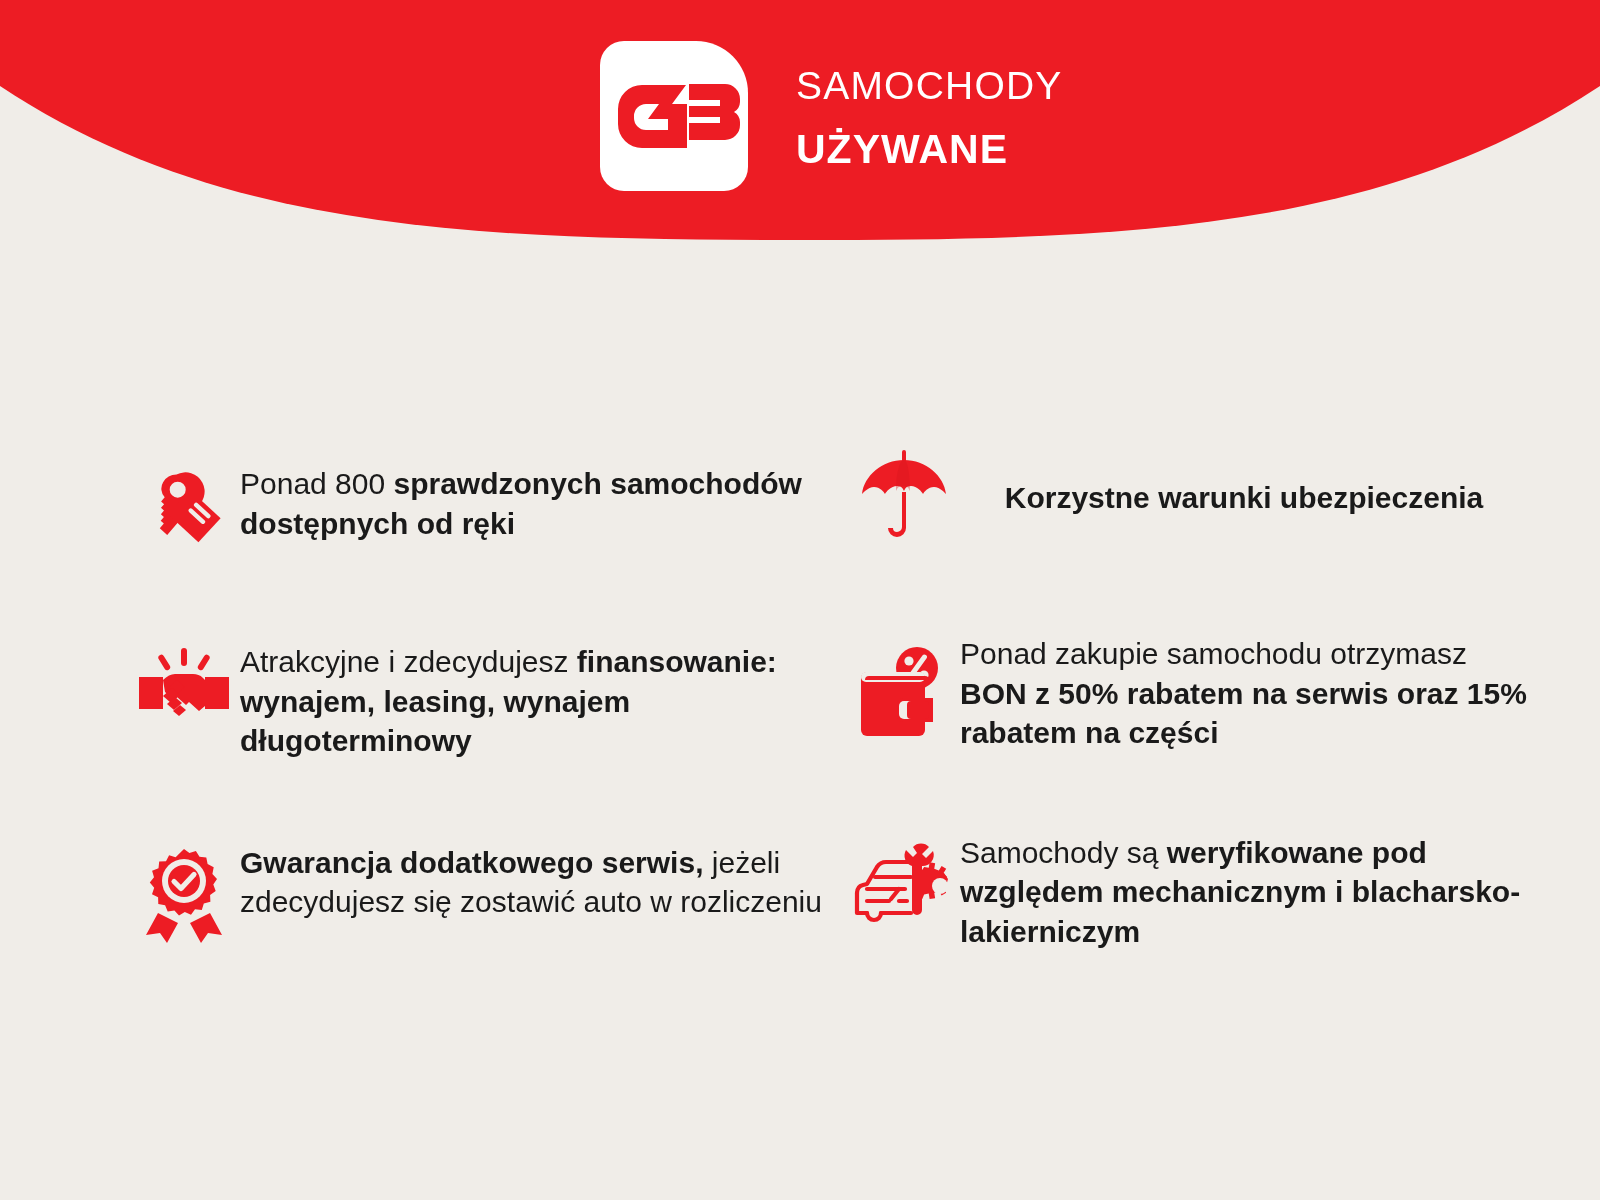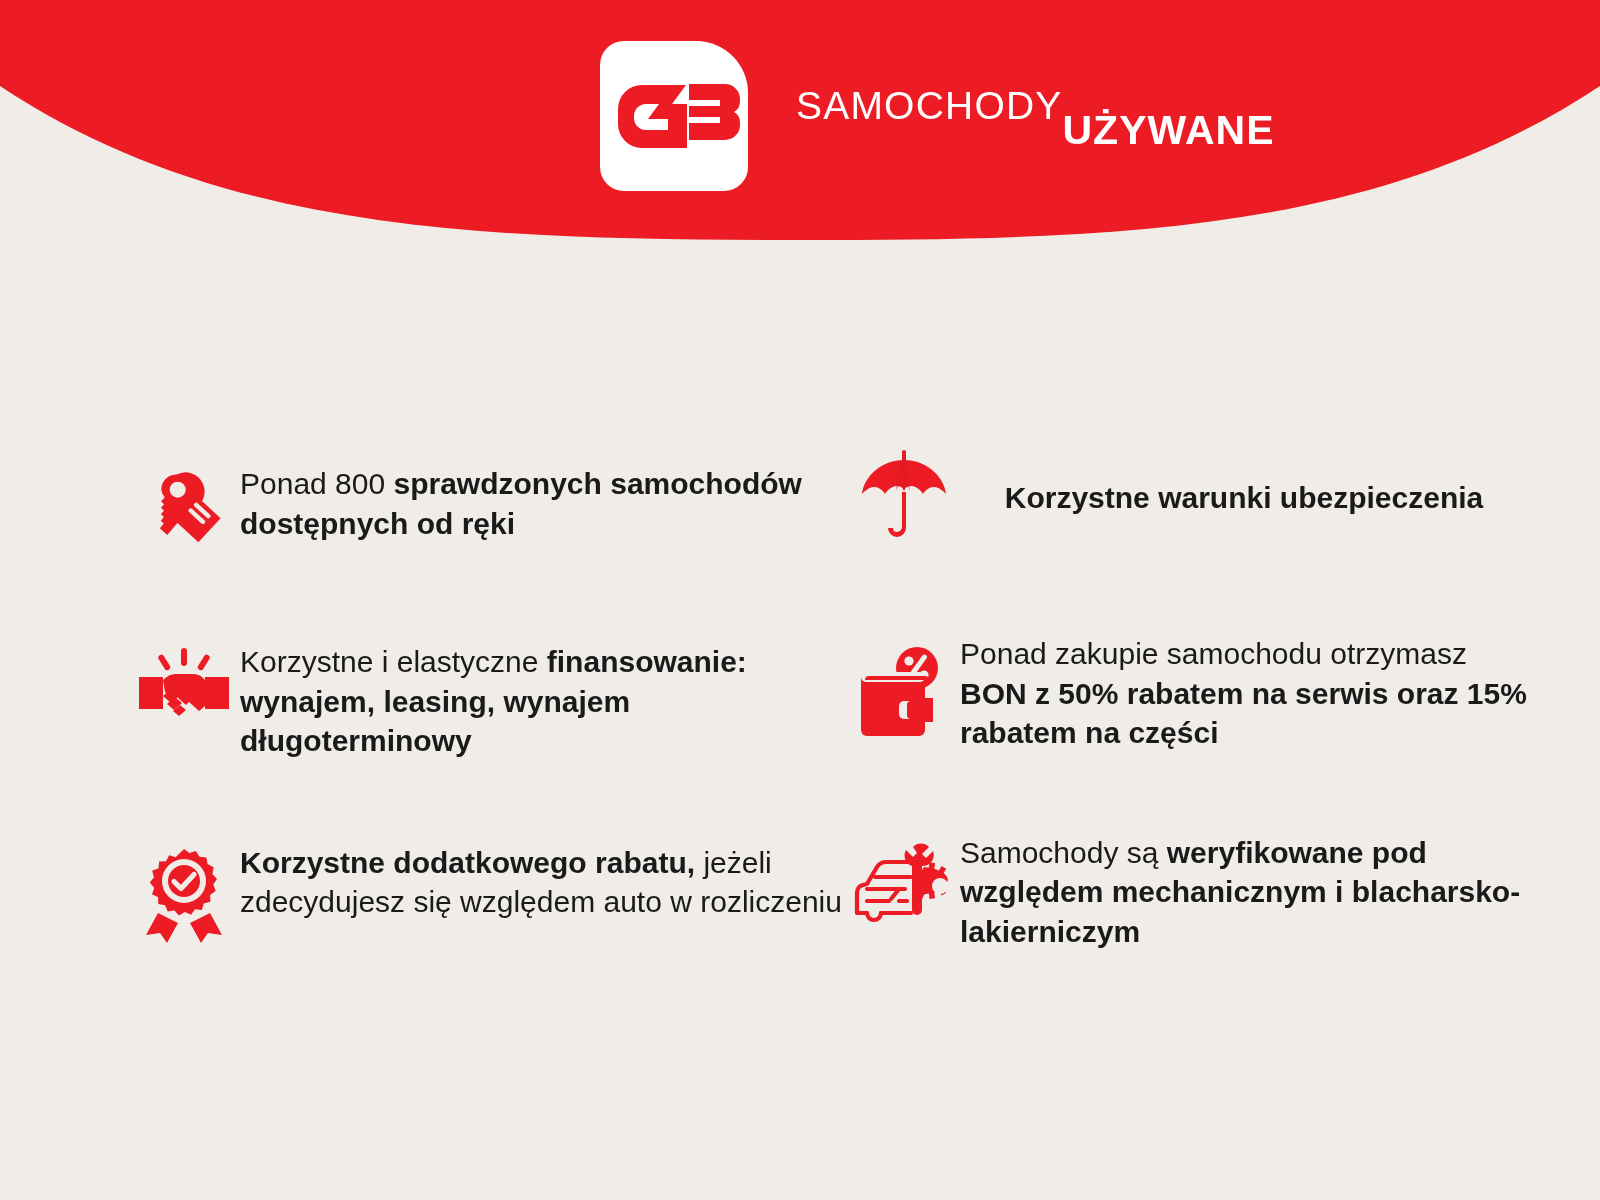--- a/index.html
+++ b/index.html
@@ -42,21 +42,21 @@
   }
   #brand-logo-mark {
     width: 148px;
     height: 150px;
     flex: 0 0 auto;
     position: relative;
   }
   #brand-logo-mark svg { display:block; }
   #brand-wordmark {
     display: flex;
-    flex-direction: row;
+    flex-direction: column;
     justify-content: center;
     color: #ffffff;
     line-height: 1;
     margin-top: 4px;
   }
   #brand-line1 {
     font-size: 39px;
     letter-spacing: 1.2px;
     font-weight: 400;
     white-space: nowrap;
@@ -187,39 +187,39 @@
             <path d="M26 52l9-8 8 7-9 8z"></path>
             <path d="M30 60l8-7 7 6-8 7z"></path>
             <path d="M36 67l7-6 6 5-7 6z"></path>
           </g>
           <g fill="#f0ede8">
             <path d="M40 37l9-8 2 2-9 8z" opacity="0"></path>
           </g>
         </svg>
       </div>
       <div class="feature-text">
-        <span>Korzystne i elastyczne </span><b>finansowanie: wynajem, leasing, wynajem długoterminowy</b>
+        <span>Atrakcyjne i zdecydujesz </span><b>finansowanie: wynajem, leasing, wynajem długoterminowy</b>
       </div>
     </div>
 
     <div class="feature-item">
       <div class="feature-icon icon-badge">
         <svg width="88" height="96" viewBox="0 0 88 96">
           <g fill="#ed1c24">
             <path d="M18 66l-12 22 14-2 7 10 11-20z"></path>
             <path d="M70 66l12 22-14-2-7 10-11-20z"></path>
             <path d="M44 2l5.4 4.0 6.5-2.0 3.6 5.8 6.8.6 1.3 6.7 6.1 3.1-1.3 6.7 4.6 5.0-3.7 5.7 2.4 6.4-5.6 3.9.3 6.8-6.6 1.7-2.0 6.5-6.8-.7-4.0 5.5-6.2-2.8-5.8 3.6-4.6-5.0-6.7 1.0-2.6-6.3-6.8-1.2-.2-6.8-6.1-3.0 2.2-6.4-4.4-5.2 4.2-5.4-1.9-6.5 6.4-2.4.7-6.8 6.8-.2 3.1-6.1 6.5 2.1z"></path>
           </g>
           <circle cx="44" cy="34" r="22" fill="#f0ede8"></circle>
           <circle cx="44" cy="34" r="16" fill="#ed1c24"></circle>
           <path d="M34 34.5l7 7 13-14" fill="none" stroke="#f0ede8" stroke-width="5.2" stroke-linecap="round" stroke-linejoin="round"></path>
         </svg>
       </div>
       <div class="feature-text">
-        <b>Korzystne dodatkowego rabatu,</b><span> jeżeli zdecydujesz się względem auto w rozliczeniu</span>
+        <b>Gwarancja dodatkowego serwis,</b><span> jeżeli zdecydujesz się zostawić auto w rozliczeniu</span>
       </div>
     </div>
 
   </div>
 
   <div class="feature-col" id="col-right">
 
     <div class="feature-item">
       <div class="feature-icon icon-umbrella">
         <svg width="92" height="100" viewBox="0 0 92 100">

